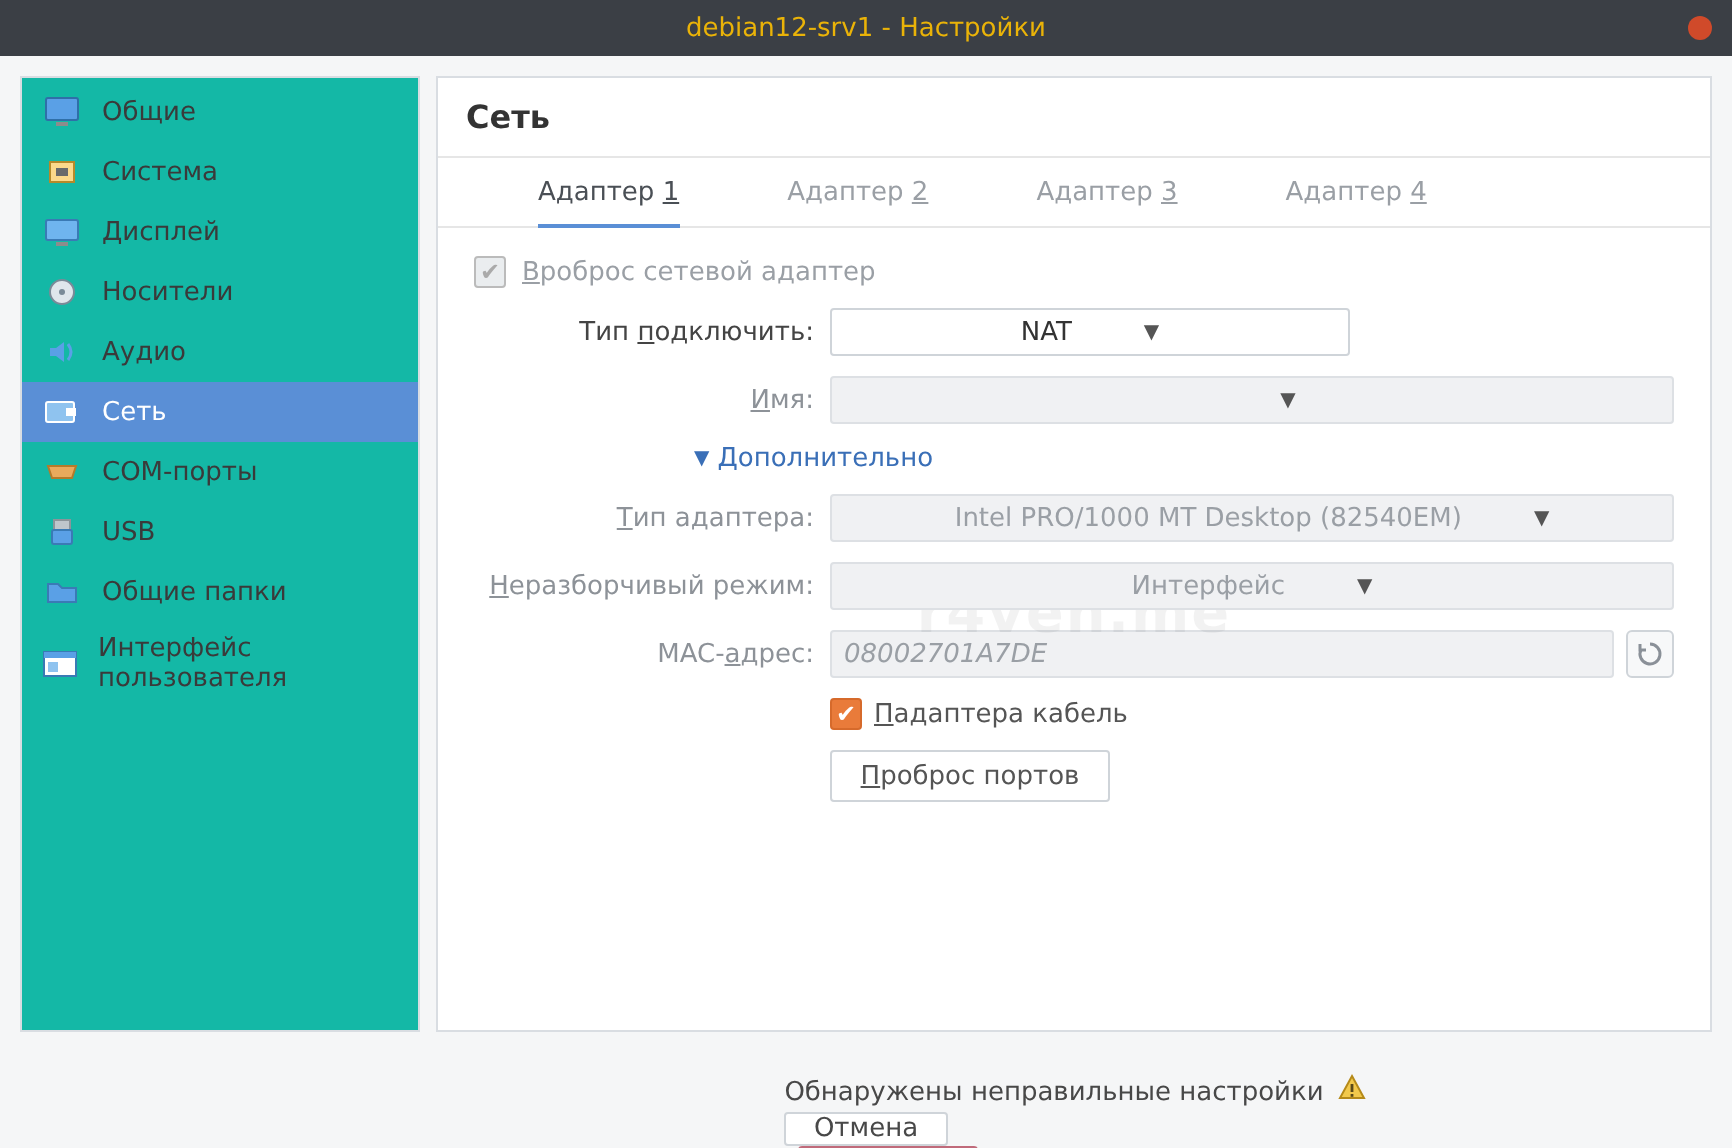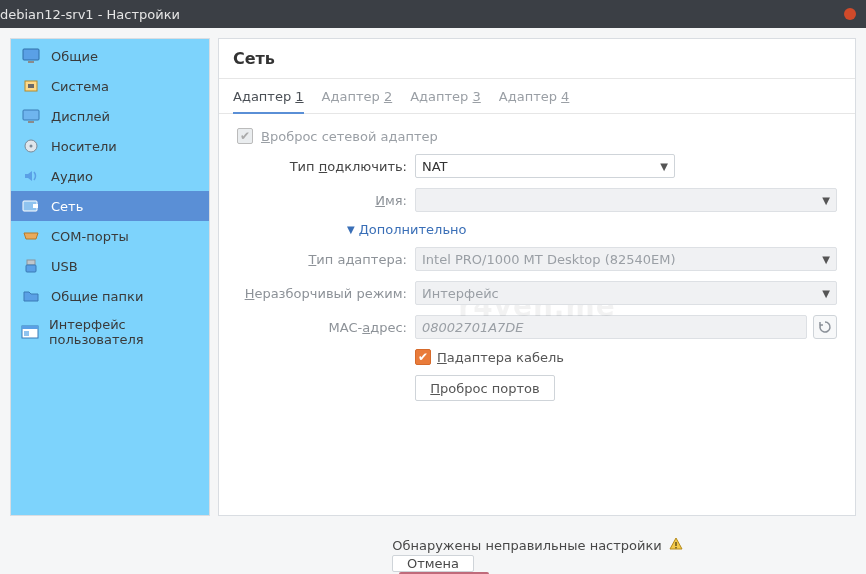--- a/index.html
+++ b/index.html
@@ -1,33 +1,33 @@
 <!DOCTYPE html>
 <html><head>
 <meta charset="utf-8">
 <style>
   * { box-sizing: border-box; margin: 0; padding: 0; font-family: "DejaVu Sans", "Segoe UI", Arial, sans-serif; }
   body { width: 866px; height: 574px; background: #f5f6f7; overflow: hidden; position: relative; }
 
-  .titlebar { height: 28px; background: #3b3f45; color: #e5e5e5; display: flex; align-items: center; justify-content: flex-start; font-size: 13px; position: relative; }
+  .titlebar { height: 28px; background: #3b3f45; color: #eab308; display: flex; align-items: center; justify-content: center; font-size: 13px; position: relative; }
   .titlebar .close-dot { position: absolute; right: 10px; top: 8px; width: 12px; height: 12px; border-radius: 50%; background: #d04a2a; }
 
   .content { display: flex; height: 498px; padding: 10px; gap: 8px; }
 
-  .sidebar { width: 200px; border: 1px solid #d9dde2; background: #7dd3fc; display: flex; flex-direction: column; padding: 2px 0; }
+  .sidebar { width: 200px; border: 1px solid #d9dde2; background: #14b8a6; display: flex; flex-direction: column; padding: 2px 0; }
   .sidebar-item { display: flex; align-items: center; gap: 10px; padding: 6px 10px; font-size: 13px; color: #3a3a3a; cursor: pointer; }
   .sidebar-item .icon { width: 20px; height: 18px; display: flex; align-items: center; justify-content: center; }
   .sidebar-item.selected { background: #5a8fd6; color: #fff; }
   .sidebar-item.selected svg .stroke-accent { stroke: #fff !important; }
   .sidebar-item.selected svg .fill-accent { fill: #fff !important; }
 
   .mainpanel { flex: 1; border: 1px solid #d9dde2; background: #fff; display: flex; flex-direction: column; }
   .panel-title { font-size: 16px; font-weight: bold; padding: 10px 14px; border-bottom: 1px solid #e6e6e6; color: #333; }
   .tabs { display: flex; gap: 18px; padding: 10px 14px 0 14px; border-bottom: 1px solid #e6e6e6; font-size: 13px; }
-  .tab { color: #9a9fa5; padding-bottom: 8px; cursor: pointer; }
+  .tab { color: #9a9fa5; padding-bottom: 8px; cursor: pointer; margin-left: 36px; }
   .tab.active { color: #4a4f55; border-bottom: 2px solid #5a8fd6; margin-bottom: -1px; }
   .tab .ul { text-decoration: underline; }
 
   .form-area { padding: 14px 18px 14px 18px; font-size: 13px; color: #555; position: relative; }
 
   .row { display: flex; align-items: center; margin-bottom: 10px; gap: 8px; }
   .label-col { width: 170px; text-align: right; color: #8d9298; font-size: 13px; }
   .label-col.active-color { color: #444; }
   .field-col { flex: 1; display: flex; align-items: center; gap: 6px; }
 
@@ -35,21 +35,21 @@
   .checkbox.checked { background: #fff; }
   .checkbox.checked.disabled { background: #eaedef; }
   .checkbox .mark { font-size: 12px; color: #aaa; }
   .checkbox.orange { background: #e97b3a; border-color: #d66a2b; }
   .checkbox.orange .mark { color: #fff; }
 
   select, .text-input, .combo {
     height: 24px; border: 1px solid #cfd4d9; background: #fff; border-radius: 2px;
     font-size: 13px; padding: 0 6px; color: #333; flex: 1;
   }
-  .combo { display: flex; align-items: center; justify-content: space-between; position: relative; gap: 36px; }
+  .combo { display: flex; align-items: center; justify-content: center; position: relative; gap: 36px; }
   .combo .arrow { font-size: 10px; color: #555; }
   .combo.disabled, .text-input.disabled { background: #f0f1f3; color: #9a9fa5; border-color: #dde0e4; }
   .text-input { display: flex; align-items: center; font-style: italic; }
 
   .expander { display: flex; align-items: center; gap: 4px; margin: 4px 0 10px 110px; color: #3a6fb7; font-size: 13px; cursor: pointer; }
   .expander .tri { font-size: 10px; }
 
   .mac-row .refresh-btn { width: 24px; height: 24px; border: 1px solid #cfd4d9; border-radius: 3px; display: flex; align-items: center; justify-content: center; background: #f7f8f9; flex-shrink: 0; }
 
   .btn { min-width: 80px; height: 26px; border: 1px solid #cfd4d9; background: #fff; border-radius: 2px; font-size: 13px; display: inline-flex; align-items: center; justify-content: center; cursor: pointer; padding: 0 14px; }

